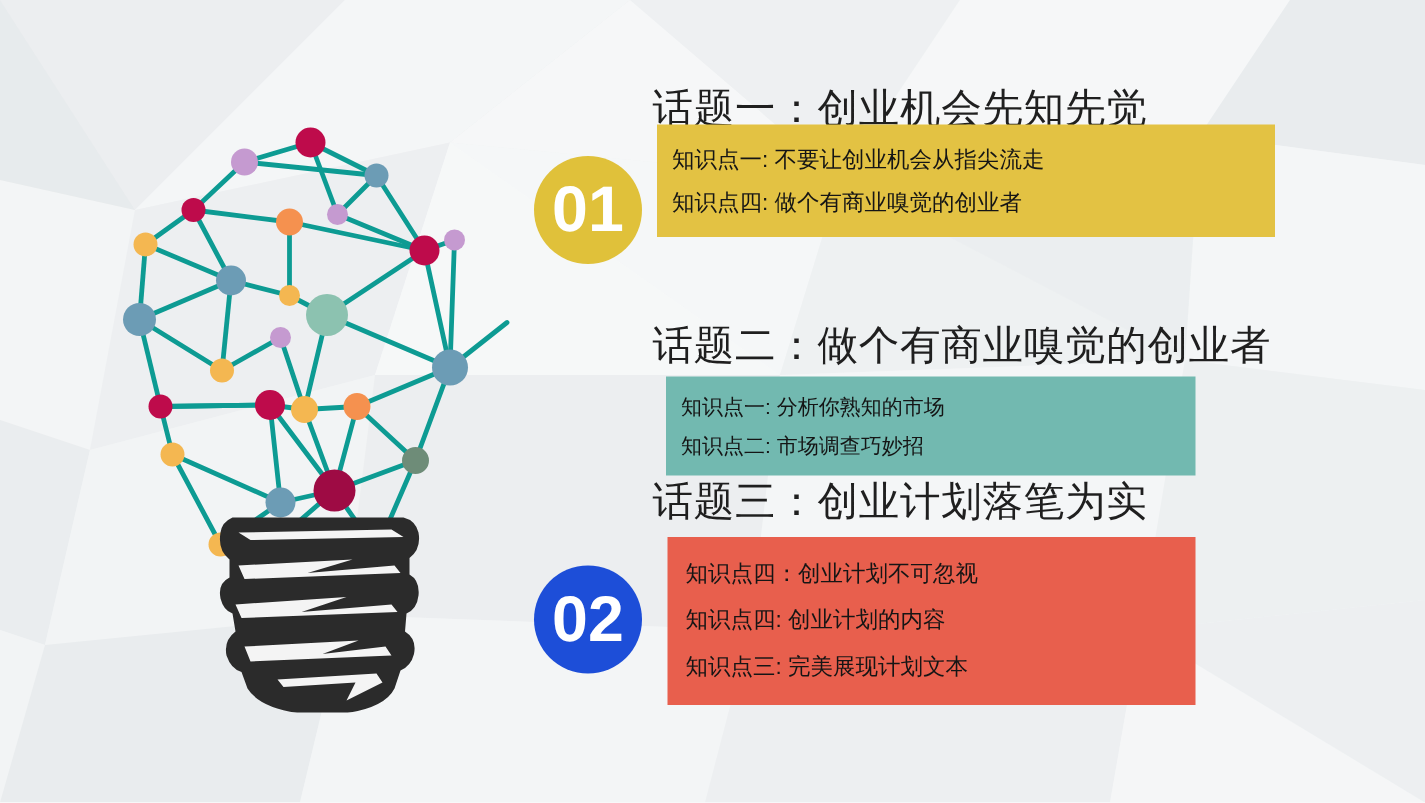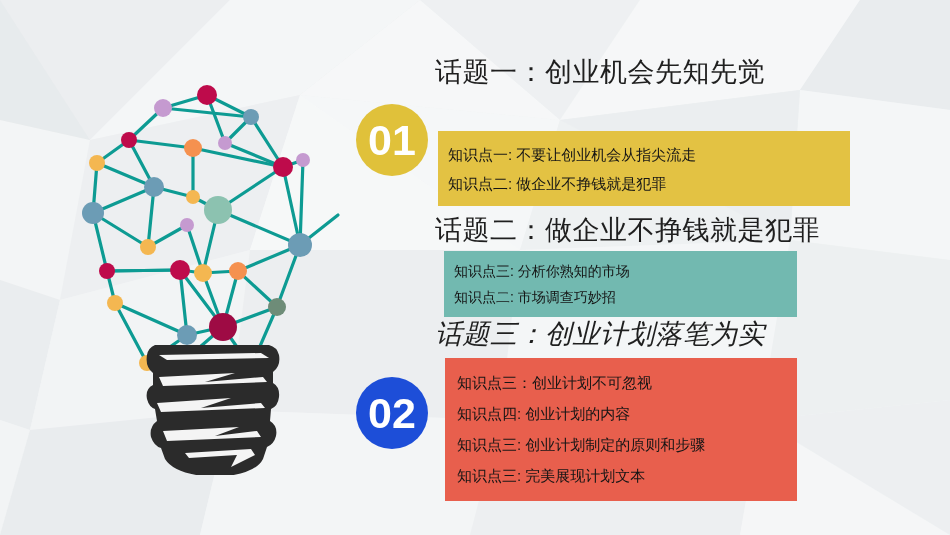--- a/index.html
+++ b/index.html
@@ -65,33 +65,32 @@
     left: 85px;
     font-size: 27px;
     color: #1f1f1f;
     letter-spacing: 0.5px;
     white-space: nowrap;
     line-height: 1;
     font-weight: 400;
   }
   #title-1 { top: 21px; }
   #title-2 { top: 9px; }
-  #title-3 { top: 8px; font-style: italic; }
+  #title-3 { top: 8px; }
 
   .points {
     position: absolute;
     box-sizing: border-box;
   }
   #points-1 {
     left: 88px;
     top: 45px;
     width: 412px;
     background: #E3C243;
     padding: 9px 0 8px 10px;
-    margin-top: 48px;
   }
   #points-2 {
     left: 94px;
     top: 43px;
     width: 353px;
     background: #72B9B0;
     padding: 7px 0 7px 10px;
   }
   #points-3 {
     left: 95px;
@@ -248,37 +247,36 @@
       <path d="M108,376 L184,372 L160,381 L202,376 L206,382 L112,386 Z" opacity="0.95"></path>
       <path d="M130,398 L196,394 L200,400 L176,412 L182,400 L134,403 Z" opacity="0.95"></path>
     </g>
   </svg>
 
   <div class="section" id="section-1">
     <div class="badge" id="badge-1">01</div>
     <div class="sec-title" id="title-1">话题一：创业机会先知先觉</div>
     <div class="points" id="points-1">
       <div class="point">知识点一: 不要让创业机会从指尖流走</div>
-      <div class="point">知识点二: 做企业不挣钱就是犯罪</div>
+      <div class="point">知识点四: 做个有商业嗅觉的创业者</div>
     </div>
   </div>
 
   <div class="section" id="section-2">
     <div class="badge" id="badge-2">02</div>
-    <div class="sec-title" id="title-2">话题二：做企业不挣钱就是犯罪</div>
+    <div class="sec-title" id="title-2">话题二：做个有商业嗅觉的创业者</div>
     <div class="points" id="points-2">
-      <div class="point">知识点三: 分析你熟知的市场</div>
+      <div class="point">知识点一: 分析你熟知的市场</div>
       <div class="point">知识点二: 市场调查巧妙招</div>
     </div>
   </div>
 
   <div class="section" id="section-3">
 
     <div class="sec-title" id="title-3">话题三：创业计划落笔为实</div>
     <div class="points" id="points-3">
-      <div class="point">知识点三：创业计划不可忽视</div>
+      <div class="point">知识点四：创业计划不可忽视</div>
       <div class="point">知识点四: 创业计划的内容</div>
-      <div class="point">知识点三: 创业计划制定的原则和步骤</div>
       <div class="point">知识点三: 完美展现计划文本</div>
     </div>
   </div>
 
 </div>
 
 </body></html>

